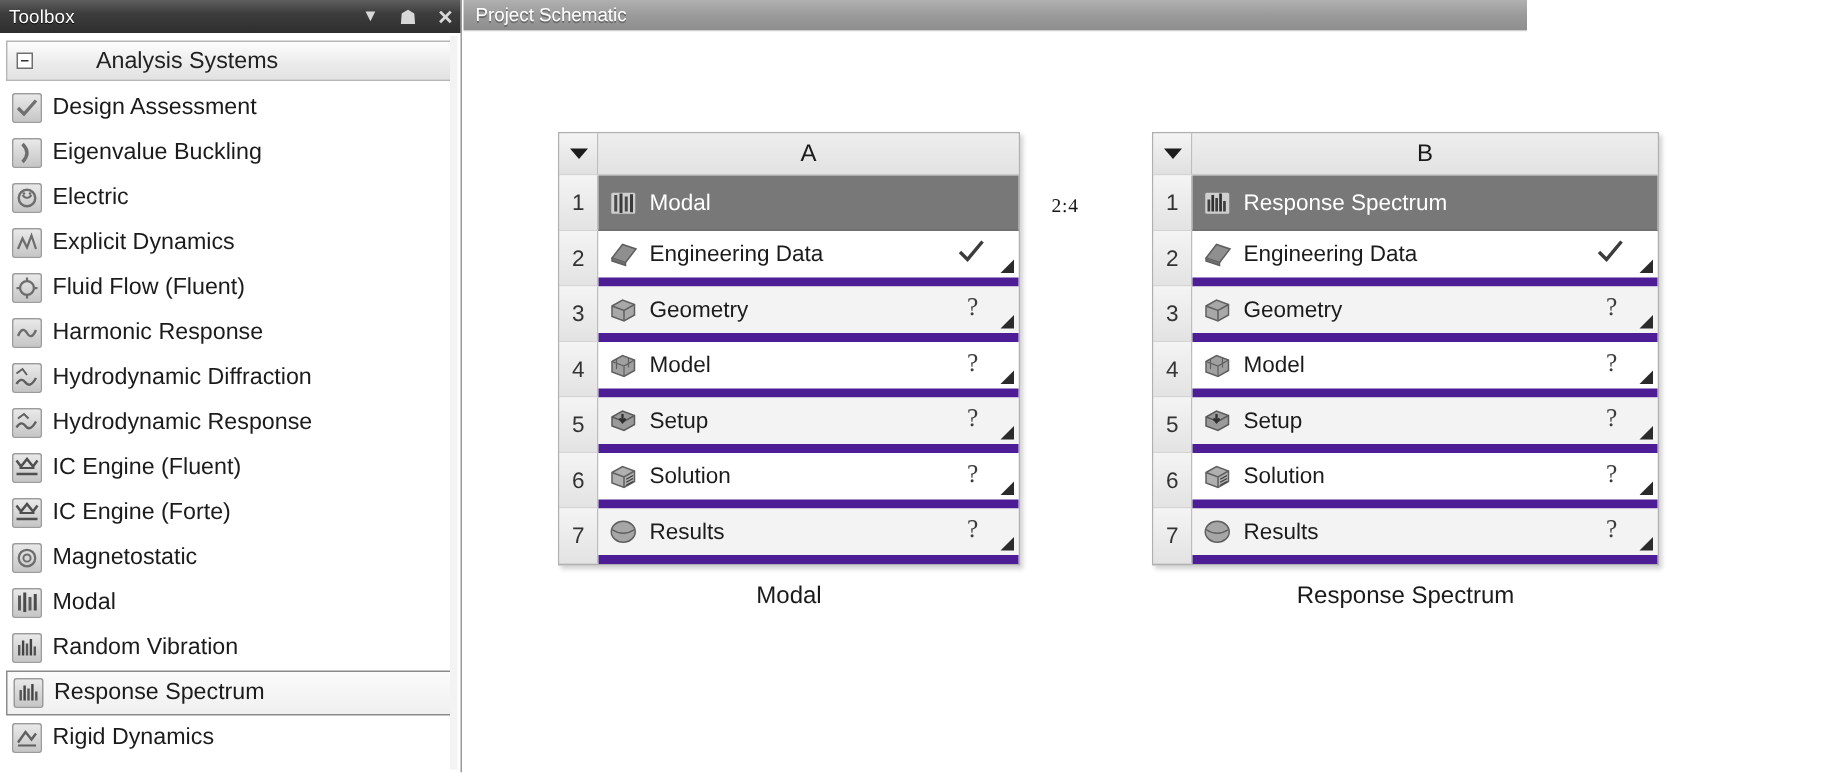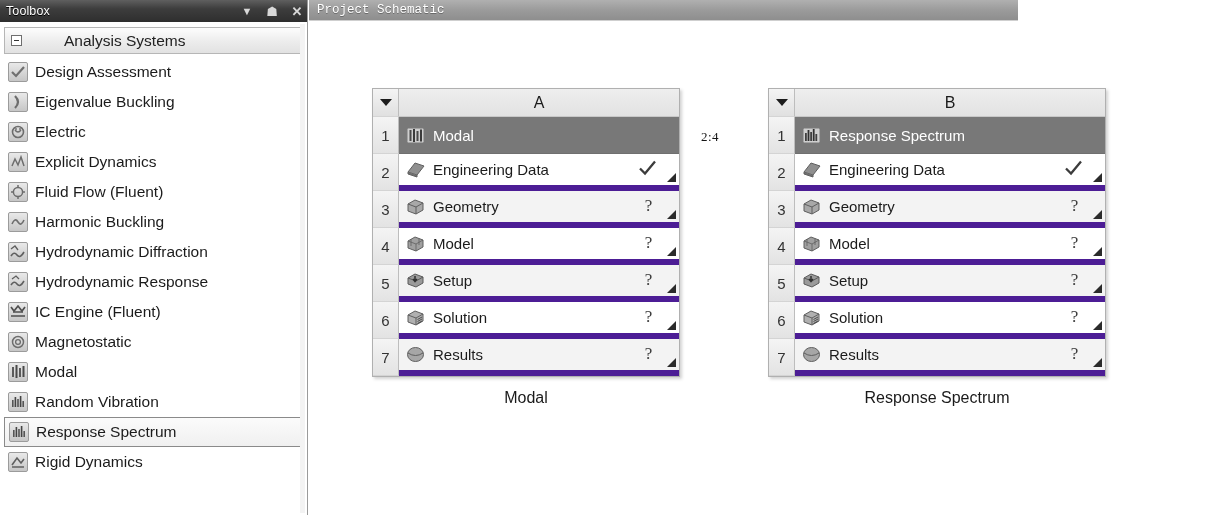--- a/index.html
+++ b/index.html
@@ -83,21 +83,20 @@
   
   #schematic-panel {
     position: absolute; left: 309px; top: 0; right: 0; height: 515px;
     background: #ffffff;
   }
   #schematic-titlebar {
     height: 21px;
     background: linear-gradient(to bottom, #b0b0b0 0%, #9b9b9b 50%, #8e8e8e 100%);
     display: flex; align-items: center;
     border-bottom: 1px solid #cfcfcf;
-    font-family: Liberation Mono, monospace;
   }
   #schematic-title { color: #ffffff; font-size: 12.5px; padding-left: 8px; text-shadow: 0 1px 0 #6a6a6a; }
   #schematic-canvas { position: relative; width: 100%; height: 494px; background: #fff; }
 
   
   .sys-block { position: absolute; }
   .sys-table {
     border: 1px solid #b0b0b0;
     background: #fff;
     box-shadow: 2px 2px 3px rgba(0,0,0,.18);
@@ -240,21 +239,21 @@
         </span>
         <span class="sys-label">Fluid Flow (Fluent)</span>
       </div>
 
       <div class="sys-item">
         <span class="sys-icon">
           <svg width="18" height="18" viewBox="0 0 18 18">
               <path d="M3 11 Q6 4 9 9 T15 7" stroke="#6d6d6d" stroke-width="1.6" fill="none"></path>
             </svg>
         </span>
-        <span class="sys-label">Harmonic Buckling</span>
+        <span class="sys-label">Harmonic Response</span>
       </div>
 
       <div class="sys-item">
         <span class="sys-icon">
           <svg width="18" height="18" viewBox="0 0 18 18">
               <path d="M2 13 Q5 8 8 12 T15 9" stroke="#5f5f5f" stroke-width="1.6" fill="none"></path>
               <path d="M2 6 L6 3 L9 7" stroke="#5f5f5f" stroke-width="1.3" fill="none"></path>
             </svg>
         </span>
         <span class="sys-label">Hydrodynamic Diffraction</span>
@@ -273,20 +272,29 @@
       <div class="sys-item">
         <span class="sys-icon">
           <svg width="18" height="18" viewBox="0 0 18 18">
               <path d="M2 4 L5 8 L9 3 L13 8 L16 4 M2 13 L16 13" stroke="#4f4f4f" stroke-width="1.7" fill="none"></path>
               <path d="M4 9 L14 9" stroke="#4f4f4f" stroke-width="1.4"></path>
             </svg>
         </span>
         <span class="sys-label">IC Engine (Fluent)</span>
       </div>
 
+      <div class="sys-item">
+        <span class="sys-icon">
+          <svg width="18" height="18" viewBox="0 0 18 18">
+              <path d="M2 4 L5 8 L9 3 L13 8 L16 4 M2 13 L16 13" stroke="#4f4f4f" stroke-width="1.7" fill="none"></path>
+              <path d="M4 9 L14 9" stroke="#4f4f4f" stroke-width="1.4"></path>
+            </svg>
+        </span>
+        <span class="sys-label">IC Engine (Forte)</span>
+      </div>
 
       <div class="sys-item">
         <span class="sys-icon">
           <svg width="18" height="18" viewBox="0 0 18 18">
               <circle cx="9" cy="9" r="5.5" stroke="#6d6d6d" stroke-width="1.5" fill="none"></circle>
               <circle cx="9" cy="9" r="2.4" stroke="#6d6d6d" stroke-width="1.3" fill="none"></circle>
             </svg>
         </span>
         <span class="sys-label">Magnetostatic</span>
       </div>

